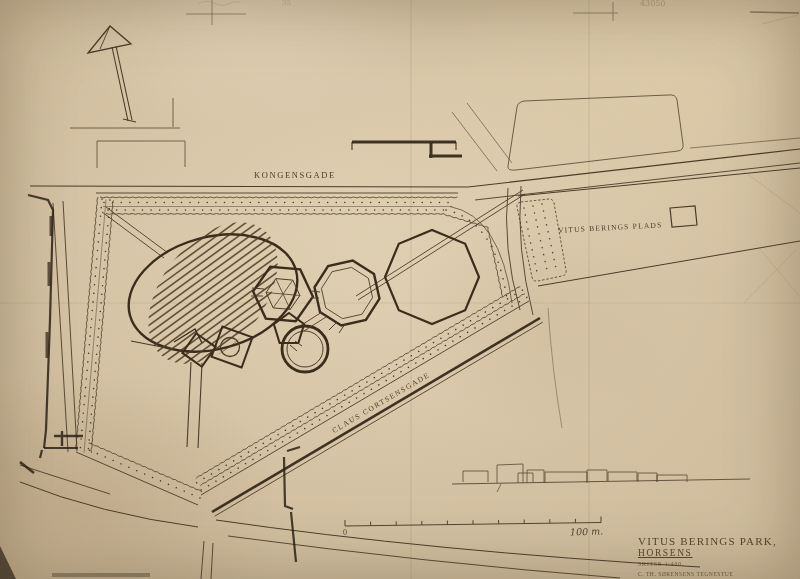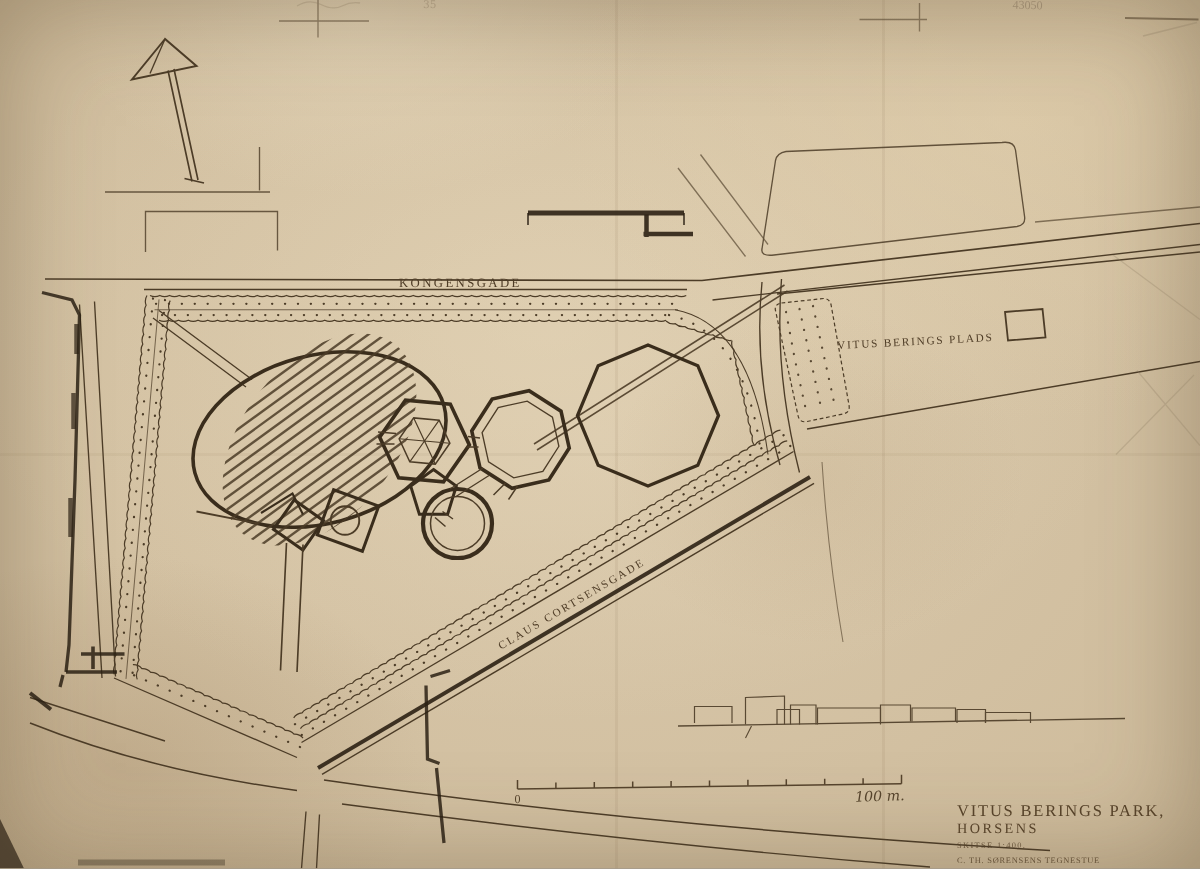--- a/index.html
+++ b/index.html
@@ -19,21 +19,21 @@
   svg.plan{position:absolute;left:0;top:0;color:#4c3c27;}
   .lbl{position:absolute;color:#4f3d27;white-space:nowrap;line-height:1;}
   .street{font-size:8.5px;letter-spacing:1.6px;}
   .claus{transform:rotate(-30.6deg);transform-origin:center;}
   .plads{transform:rotate(-3deg);}
   .scale-num{font-size:8px;color:#55432c;}
   .scale-m{font-size:9.5px;font-style:italic;font-family:"DejaVu Serif",serif;transform:rotate(-2deg);}
   .pencil{color:#8f7d64;font-family:"DejaVu Serif",serif;}
   #title-block{position:absolute;left:638px;top:535px;color:#57432a;}
   #title-block .t1{font-size:11px;letter-spacing:1.2px;margin-bottom:1px;}
-  #title-block .t2{font-size:9.5px;letter-spacing:1.6px;margin-bottom:3px;}
+  #title-block .t2{font-size:9.5px;letter-spacing:1.6px;margin-bottom:3px;text-decoration:underline;}
   #title-block .t3{font-size:5.6px;letter-spacing:.9px;margin-bottom:4px;opacity:.85;}
   #title-block .t4{font-size:5.6px;letter-spacing:.5px;margin-bottom:2px;opacity:.85;}
   #title-block .t5{font-size:5.6px;letter-spacing:.6px;opacity:.8;}
   .crease{position:absolute;top:0;bottom:0;width:2px;background:rgba(95,72,45,.07);}
   .crease-h{position:absolute;left:0;right:0;height:2px;background:rgba(95,72,45,.05);}
 </style>
 </head>
 <body>
 
 <div id="stage">
@@ -254,30 +254,30 @@
           <line x1="575.4" x2="575.4" y1="522.85" y2="518.85"></line>
           <line x1="601" x2="601" y1="522.5" y2="516.5"></line>
         </g>
     </g>
 
     <g stroke="#8f7d64" stroke-width=".8" fill="none" opacity=".3">
       <path d="M742,170 L800,213 M744,303 L796,250 M758,247 L800,297"></path>
     </g>
   </svg>
 
-  <div class="lbl street" style="left:254px;top:184px;margin-left:12px;">KONGENSGADE</div>
+  <div class="lbl street" style="left:254px;top:171px;">KONGENSGADE</div>
 
   <div class="lbl street plads" style="left:558px;top:224px;font-size:7.5px;letter-spacing:1.2px;">VITUS BERINGS PLADS</div>
 
   <div class="lbl street claus" style="left:325px;top:399px;font-size:7.5px;letter-spacing:1.5px;">CLAUS CORTSENSGADE</div>
 
   <div class="lbl scale-num" style="left:343px;top:529px;">0</div>
   <div class="lbl scale-m" style="left:570px;top:527px;color:#55432c;">100 m.</div>
 
-  <div class="lbl pencil" style="left:675px;top:0px;font-size:8px;opacity:.7;transform:rotate(1deg);font-family:Liberation Serif, serif;">43050</div>
+  <div class="lbl pencil" style="left:640px;top:0px;font-size:8px;opacity:.7;transform:rotate(1deg);">43050</div>
   <div class="lbl pencil" style="left:282px;top:0px;font-size:7px;opacity:.5;">35</div>
 
   <div id="title-block">
     <div class="t1">VITUS BERINGS PARK,</div>
     <div class="t2">HORSENS</div>
     <div class="t3">SKITSE  1:400.</div>
     <div class="t4">C. TH. SØRENSENS TEGNESTUE</div>
     <div class="t5">14 - 2 - 54.</div>
   </div>
 </div>

